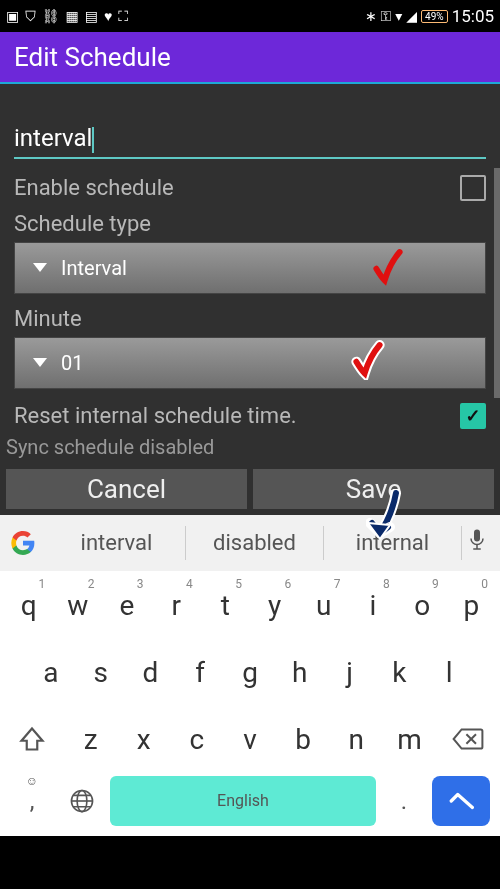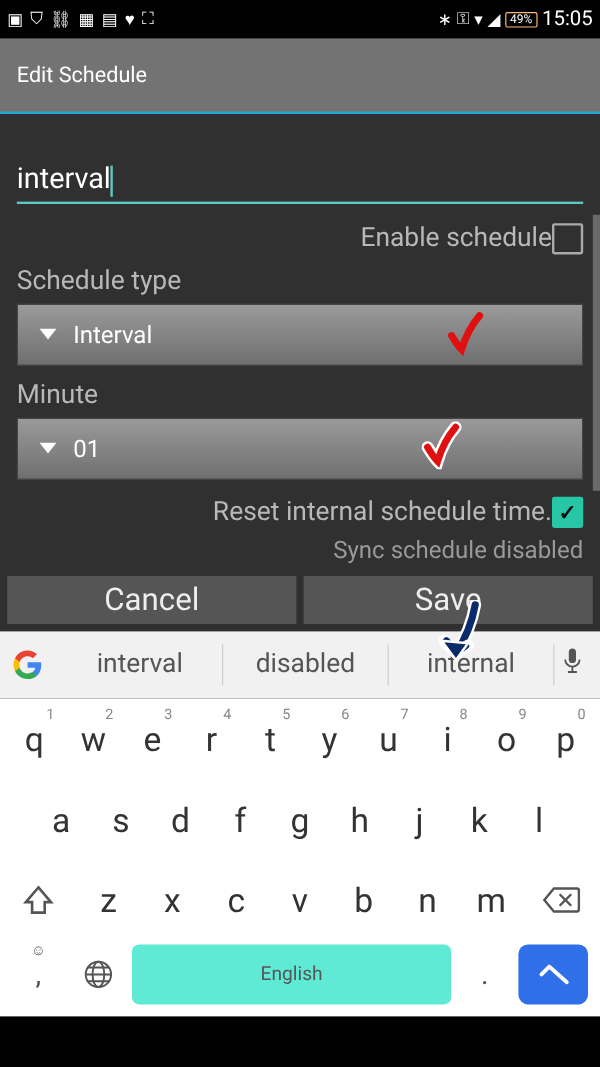--- a/index.html
+++ b/index.html
@@ -3,43 +3,43 @@
 <meta charset="utf-8">
 <style>
   * { box-sizing: border-box; margin: 0; padding: 0; font-family: Roboto, Arial, sans-serif; }
   html, body { width: 500px; height: 889px; overflow: hidden; background: #000; }
   
   .status-bar { height: 32px; background: #000; color: #fff; display: flex; align-items: center; justify-content: space-between; padding: 0 6px; font-size: 14px; }
   .status-left, .status-right { display: flex; align-items: center; gap: 6px; }
   .status-right { gap: 4px; }
   .battery-box { border: 1px solid #fdba74; padding: 0 3px; font-size: 10px; border-radius: 2px; position: relative; }
   
-  .app-header { background: #737373; color: #fff; padding: 20px 14px; font-size: 18px; border-bottom: 2px solid #1ea8d6; }
+  .app-header { background: #6d28d9; color: #fff; padding: 10px 14px; font-size: 26px; border-bottom: 2px solid #1ea8d6; }
   
   .content { background: #303030; padding: 12px 14px 0 14px; position: relative; }
   
   .text-input-row { margin-top: 24px; }
   .text-input { width: 100%; background: transparent; border: none; border-bottom: 2px solid #5ec8c4; color: #fff; font-size: 24px; padding: 4px 0; outline: none; }
   .text-input::selection { background: #5ec8c4; }
   .cursor { display:inline-block; width:2px; height:26px; background:#5ec8c4; vertical-align:middle; }
   
-  .row { display: flex; align-items: center; justify-content: flex-end; margin-top: 16px; }
+  .row { display: flex; align-items: center; justify-content: space-between; margin-top: 16px; }
   .label { color: #b8b8b8; font-size: 22px; }
   .checkbox { width: 26px; height: 26px; border: 2px solid #aaa; border-radius: 2px; display:flex; align-items:center; justify-content:center;}
   .checkbox.checked { background:#26c6a6; border-color:#26c6a6; color:#111; font-weight:bold; font-size:18px;}
   
   .dropdown { margin-top: 6px; height: 52px; background: linear-gradient(#9a9a9a, #6f6f6f); border:1px solid #444; display:flex; align-items:center; padding:0 18px; color:#fff; font-size:20px; position:relative;}
   .dropdown .tri { width:0; height:0; border-left:7px solid transparent; border-right:7px solid transparent; border-top:9px solid #fff; margin-right:14px;}
   
   .redcheck { position:absolute; width:34px; height:40px; }
   .redcheck svg { width:100%; height:100%; }
   
   .arrow-ann { position:absolute; left:366px; top:405px; }
   
-  .status-text { color:#999; font-size:20px; margin-top:6px; margin-left:-14px; padding-left:6px;text-align:right;}
+  .status-text { color:#999; font-size:20px; margin-top:6px; margin-left:-14px; padding-left:6px;}
   
   .btn-row { display:flex; gap:6px; margin: 10px -8px 0 -8px; padding-bottom:6px;}
   .btn { flex:1; height:40px; background:#555; color:#eee; font-size:26px; display:flex; align-items:center; justify-content:center;}
   
   
   .kb-sugg { background:#f1f1f1; height:56px; display:flex; align-items:center; padding:0 8px; gap:0;}
   .g-logo { width:30px; height:30px; border-radius:50%; display:flex; align-items:center; justify-content:center; font-weight:bold; font-size:20px; margin-right:10px;}
   .sugg { flex:1; text-align:center; color:#555; font-size:22px; border-right:1px solid #ccc; height:34px; line-height:34px;}
   .sugg:last-of-type { border-right:none;}
   .mic { width:30px; color:#555; font-size:20px; text-align:center;}

